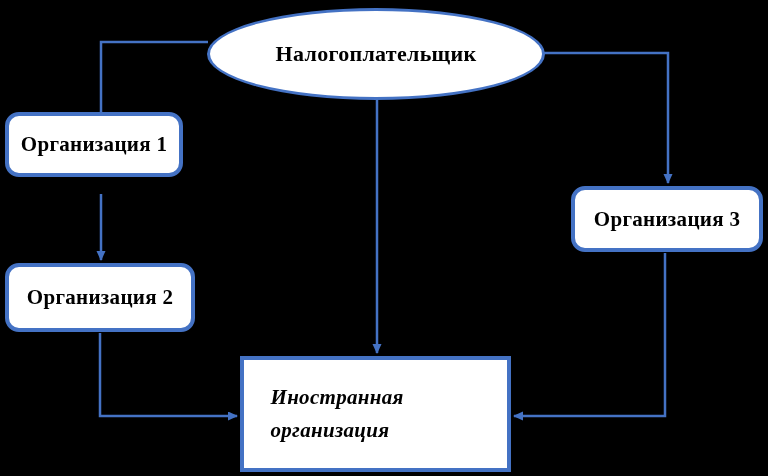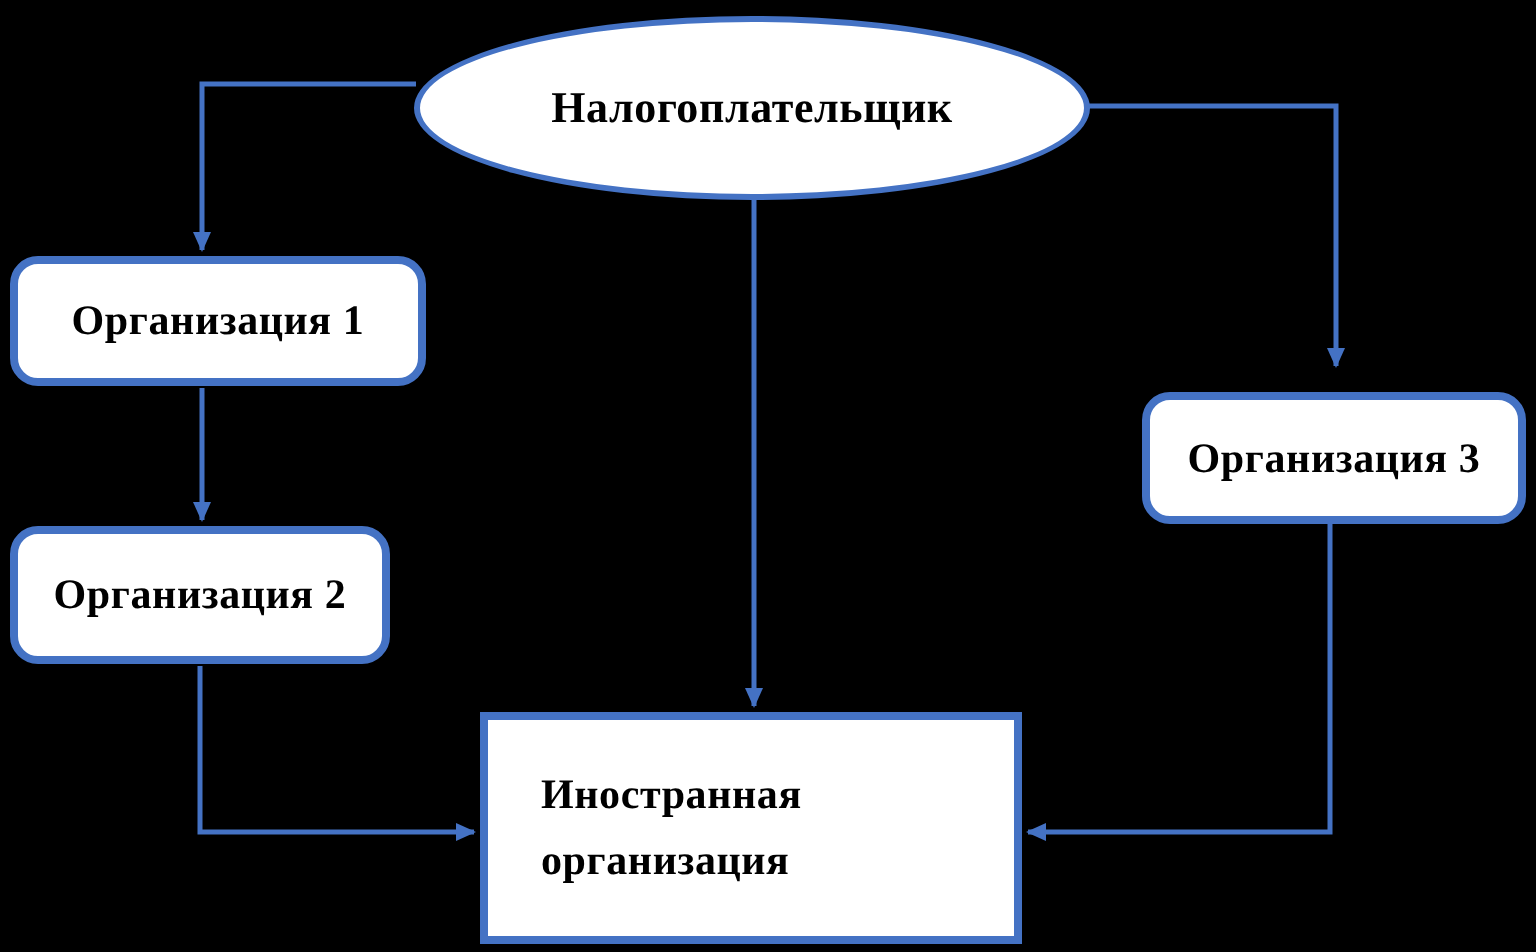--- a/index.html
+++ b/index.html
@@ -42,31 +42,32 @@
   }
   .node .label { display: block; }
   .ellipse {
     left: 207px; top: 8px;
     width: 338px; height: 92px;
     border-radius: 50%;
     border-width: 3px;
     font-size: 22px;
   }
   .rounded { border-radius: 14px; }
-  .org1 { left: 5px;   top: 128px; width: 208px; height: 65px; font-family: Liberation Serif, serif; }
+  .org1 { left: 5px;   top: 112px; width: 178px; height: 65px; font-family: Liberation Serif, serif; }
   .org2 { left: 5px;   top: 263px; width: 190px; height: 69px; }
-  .org3 { left: 571px; top: 196px; width: 192px; height: 66px; }
+  .org3 { left: 571px; top: 186px; width: 192px; height: 66px; }
   .foreign {
     left: 240px; top: 356px;
     width: 271px; height: 116px;
     border-radius: 0;
   }
   .foreign .label {
     max-width: 210px;
     line-height: 1.55;
+    font-style: italic;
   }
 </style>
 </head>
 <body>
 
 <div class="stage">
 
   <svg class="edges" viewBox="0 0 768 476" xmlns="http://www.w3.org/2000/svg">
     <defs>
       <marker id="arrow" markerUnits="userSpaceOnUse" markerWidth="12" markerHeight="10" refX="9" refY="4.5" orient="auto">

